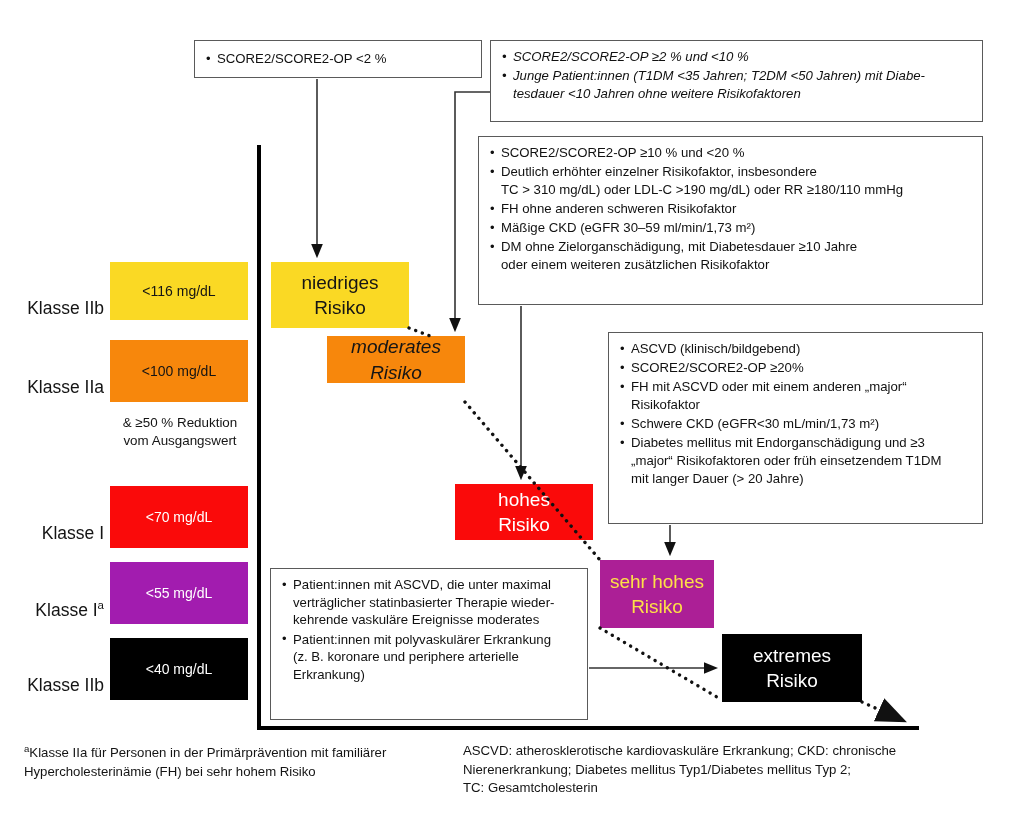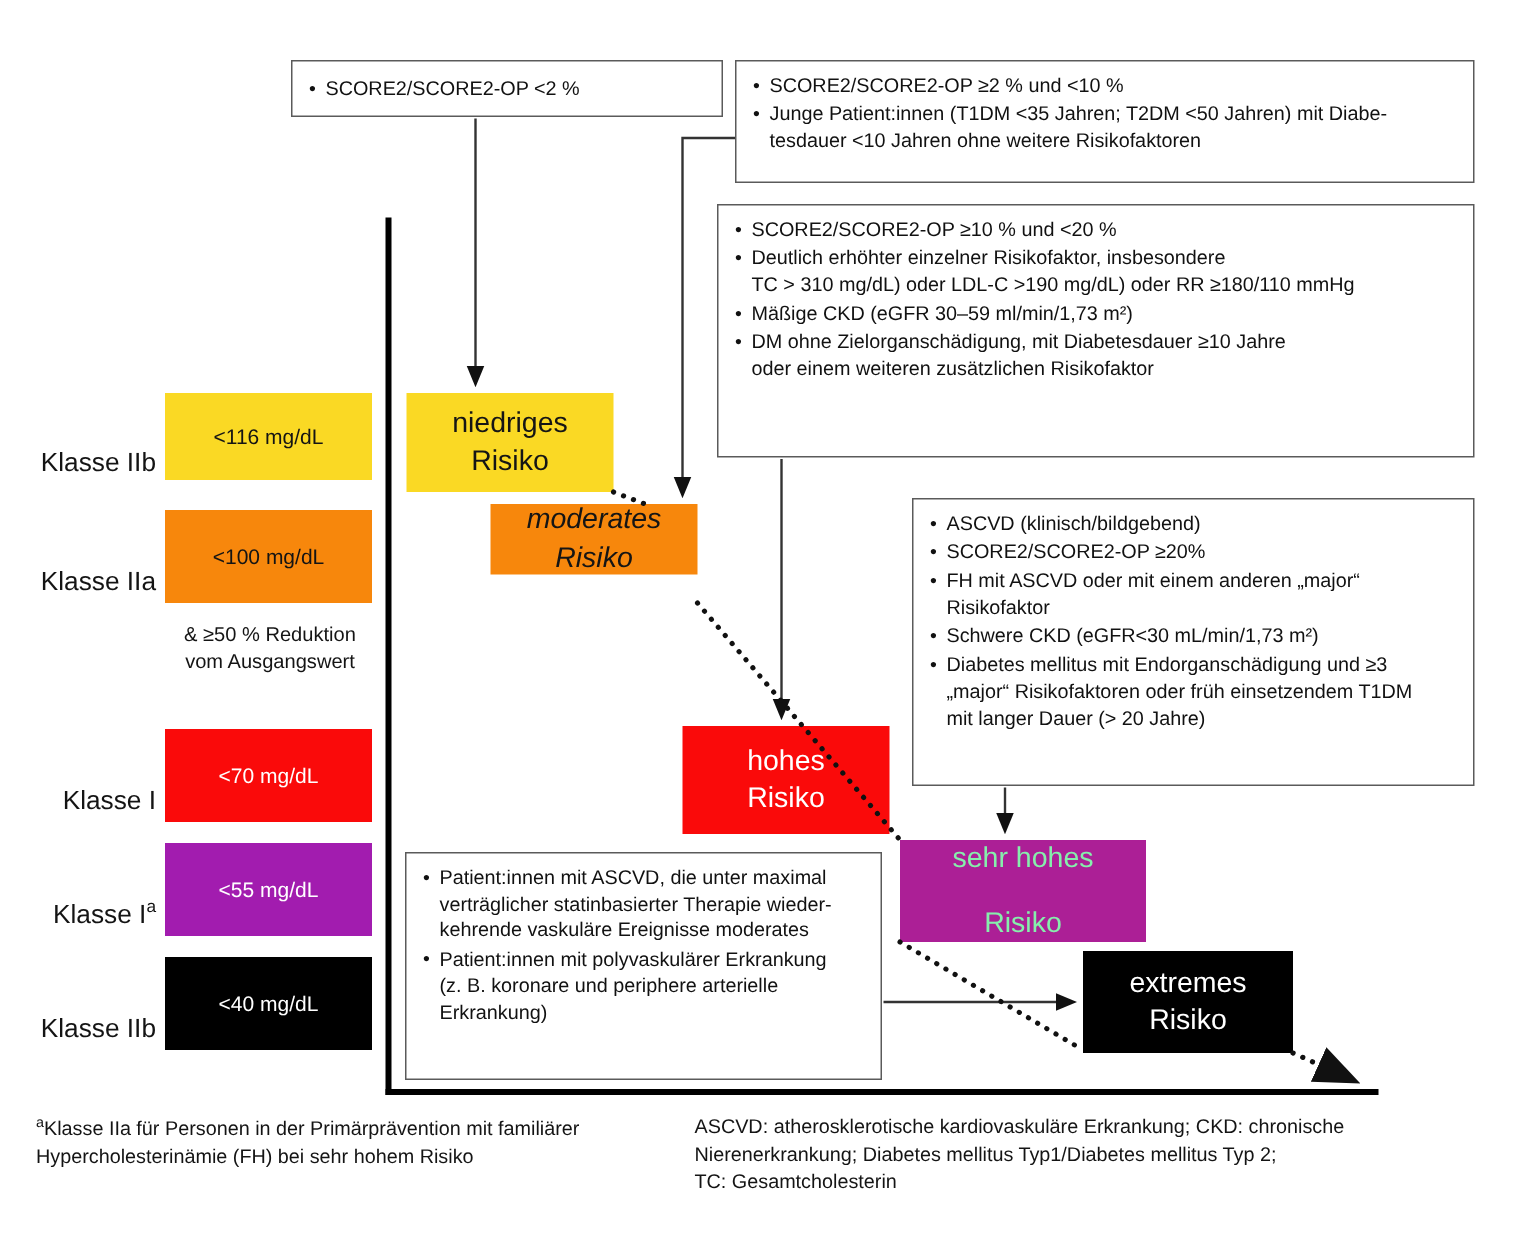--- a/index.html
+++ b/index.html
@@ -32,43 +32,43 @@
     margin: 0 0 1.5px 0;
     white-space: pre-line;
   }
   .crit li::before {
     content: "\2022";
     position: absolute; left: 0; top: -0.5px;
     font-size: 13px;
   }
 
   #crit-low   { left: 194px; top: 40px;  width: 288px; height: 38px; padding-top: 9px; }
-  #crit-mod   { left: 490px; top: 40px;  width: 493px; height: 82px; }
+  #crit-mod   { left: 490px; top: 40px;  width: 493px; height: 82px; font-style: italic; }
   #crit-high  { left: 478px; top: 136px; width: 505px; height: 169px; }
   #crit-vhigh { left: 608px; top: 332px; width: 375px; height: 192px; }
   #crit-extr  { left: 270px; top: 568px; width: 318px; height: 152px; }
 
   
   .risk {
     position: absolute;
     display: flex;
     flex-direction: column;
     align-items: center;
     justify-content: center;
     font-size: 19px;
     line-height: 1.32;
     text-align: center;
     z-index: 6;
   }
   .risk span { display: block; }
 
   #risk-niedriges { left: 271px; top: 262px; width: 138px; height: 66px;  background: #FAD924; color: #151515; }
   #risk-moderates { left: 327px; top: 336px; width: 138px; height: 47px;  background: #F7870C; color: #151515; font-style: italic; }
-  #risk-hohes     { left: 455px; top: 484px; width: 138px; height: 72px;  background: #FA0A0A; color: #ffffff; }
-  #risk-sehrhohes { left: 600px; top: 560px; width: 164px; height: 68px;  background: #AC1F96; color: #86efac; justify-content: space-between; }
+  #risk-hohes     { left: 455px; top: 484px; width: 138px; height: 56px;  background: #FA0A0A; color: #ffffff; }
+  #risk-sehrhohes { left: 600px; top: 560px; width: 114px; height: 68px;  background: #AC1F96; color: #fde047; }
   #risk-extremes  { left: 722px; top: 634px; width: 140px; height: 68px;  background: #000000; color: #ffffff; }
 
   
   .ldl {
     position: absolute;
     left: 110px;
     width: 138px;
     display: flex;
     align-items: center;
     justify-content: center;
@@ -172,20 +172,21 @@
       <li>Junge Patient:innen (T1DM &lt;35 Jahren; T2DM &lt;50 Jahren) mit Diabe-
 tesdauer &lt;10 Jahren ohne weitere Risikofaktoren</li>
     </ul>
   </div>
 
   <div class="crit" id="crit-high">
     <ul>
       <li>SCORE2/SCORE2-OP ≥10 % und &lt;20 %</li>
       <li>Deutlich erhöhter einzelner Risikofaktor, insbesondere
 TC &gt; 310 mg/dL) oder LDL-C &gt;190 mg/dL) oder RR ≥180/110 mmHg</li>
+      <li>FH ohne anderen schweren Risikofaktor</li>
       <li>Mäßige CKD (eGFR 30–59 ml/min/1,73 m²)</li>
       <li>DM ohne Zielorganschädigung, mit Diabetesdauer ≥10 Jahre
 oder einem weiteren zusätzlichen Risikofaktor</li>
     </ul>
   </div>
 
   <div class="crit" id="crit-vhigh">
     <ul>
       <li>ASCVD (klinisch/bildgebend)</li>
       <li>SCORE2/SCORE2-OP ≥20%</li>

